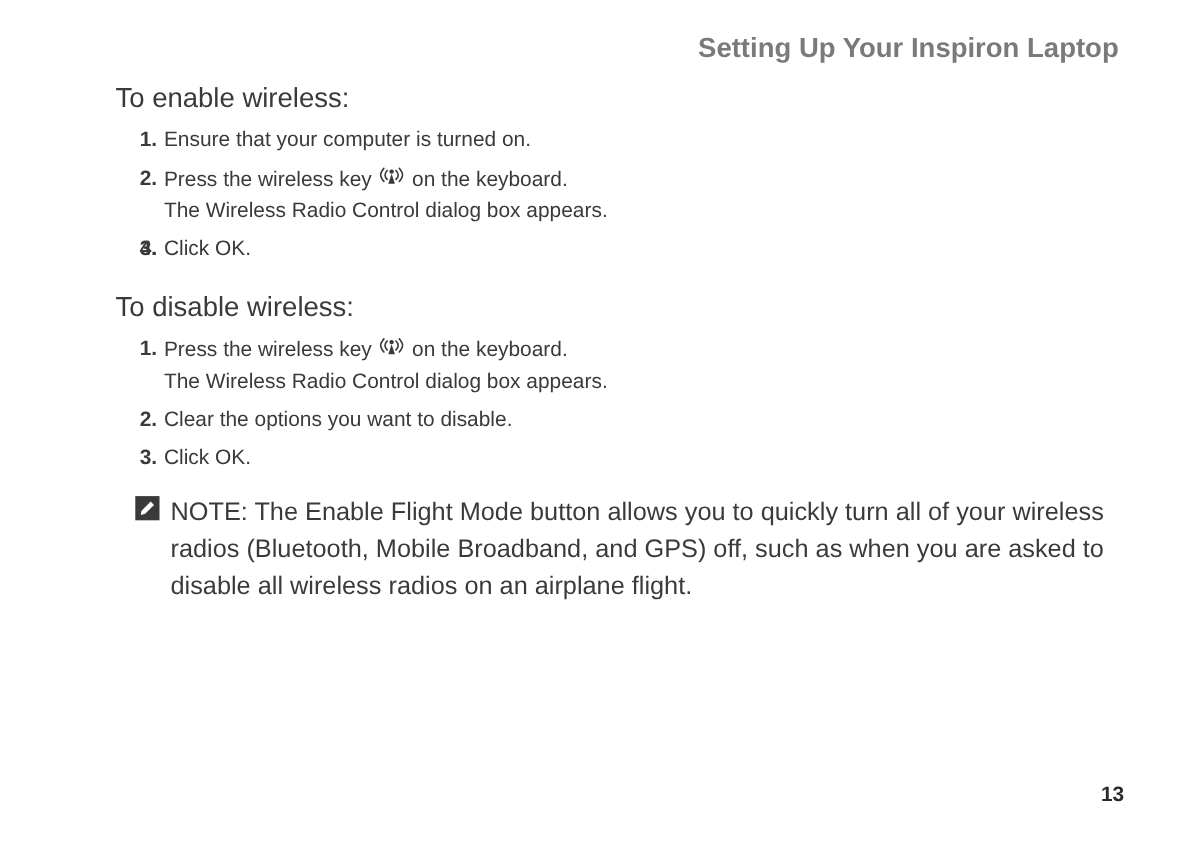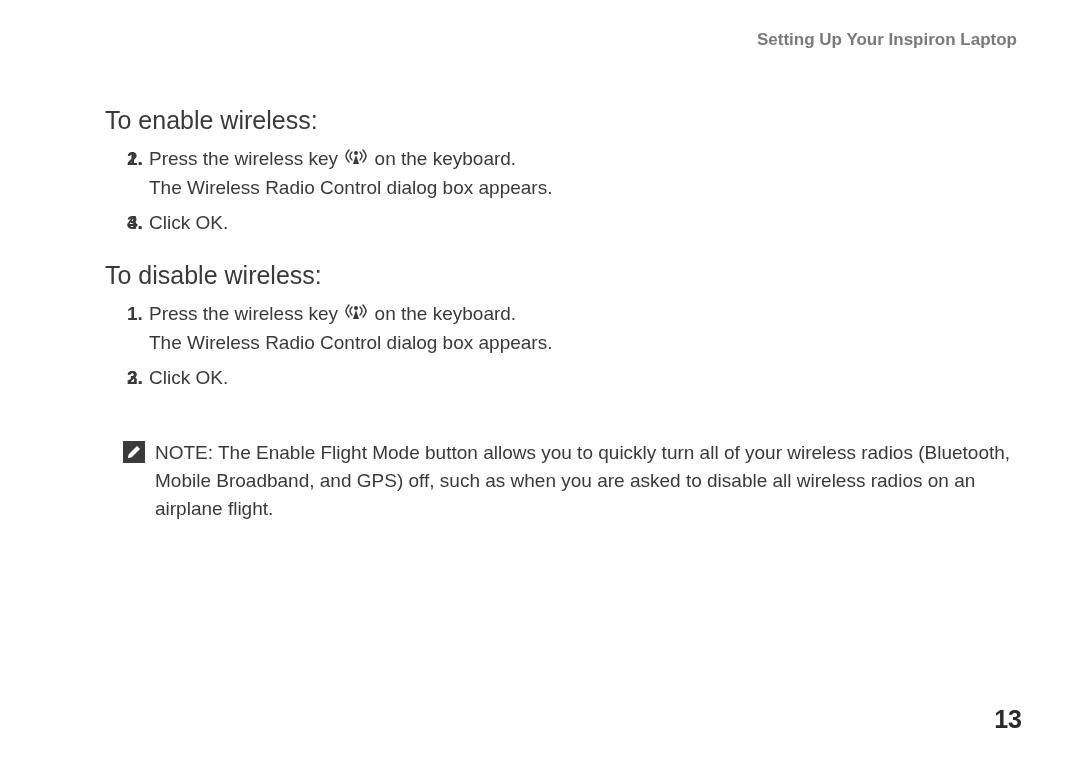--- a/index.html
+++ b/index.html
@@ -12,23 +12,23 @@
       height: 766px;
       background: #ffffff;
       font-family: Arial, Helvetica, sans-serif;
       color: #3a3a3a;
       position: relative;
       padding: 30px 55px 30px 105px;
     }
     .header-title {
       text-align: right;
       font-weight: bold;
-      font-size: 17px;
+      font-size: 25px;
       color: #7a7a7a;
-      margin-bottom: 56px;
+      margin-bottom: 16px;
       padding-right: 8px;
     }
     .intro {
       font-size: 25px;
       margin-bottom: 10px;
       margin-left: 0;
     }
     ol {
       list-style: none;
       padding-left: 22px;
@@ -49,23 +49,23 @@
       font-weight: normal;
     }
     .wireless-icon {
       display: inline-block;
       vertical-align: middle;
       margin: 0 2px;
     }
     .note-block {
       display: flex;
       align-items: flex-start;
-      font-size: 19px;
+      font-size: 23px;
       line-height: 1.45;
-      margin-top: 47px;
+      margin-top: 18px;
       padding-left: 18px;
     }
     .note-icon {
       flex-shrink: 0;
       width: 22px;
       height: 22px;
       background: #3a3a3a;
       margin-right: 10px;
       margin-top: 2px;
       display: flex;
@@ -73,33 +73,34 @@
       justify-content: center;
     }
     .note-text {
       flex: 1;
     }
     .page-number {
       position: absolute;
       bottom: 32px;
       right: 58px;
       font-weight: bold;
-      font-size: 25px;
+      font-size: 19px;
       color: #2a2a2a;
     }
   </style>
 </head>
 <body>
 
 <div class="header-title">Setting Up Your Inspiron Laptop</div>
 
 <div class="intro">To enable wireless:</div>
 <ol>
   <li>
     <span class="list-num">1.</span>
+    <span>Ensure that your computer is turned on.</span>
   </li>
   <li>
     <span class="list-num">2.</span>
     <span>Press the wireless key </span>
     <span class="wireless-icon">
       <svg width="22" height="20" viewBox="0 0 22 20">
         <g fill="none" stroke="#3a3a3a" stroke-width="1.5">
           <path d="M4 4 Q1 8 1 10 Q1 12 4 16" stroke-linecap="round"></path>
           <path d="M7 6 Q5 8 5 10 Q5 12 7 14" stroke-linecap="round"></path>
           <path d="M18 4 Q21 8 21 10 Q21 12 18 16" stroke-linecap="round"></path>
@@ -138,20 +139,21 @@
         <circle cx="11" cy="7" r="2" fill="#3a3a3a"></circle>
         <path d="M11 9 L8 18 L14 18 Z" fill="#3a3a3a"></path>
       </svg>
     </span>
     <span> on the keyboard.</span>
     <br>
     <span>The </span><span class="bold">Wireless Radio Control</span><span> dialog box appears.</span>
   </li>
   <li>
     <span class="list-num">2.</span>
+    <span>Clear the options you want to disable.</span>
   </li>
   <li>
     <span class="list-num">3.</span>
     <span>Click </span><span class="bold">OK</span><span>.</span>
   </li>
 </ol>
 
 <div class="note-block">
   <div class="note-icon">
     <svg width="16" height="16" viewBox="0 0 16 16">

